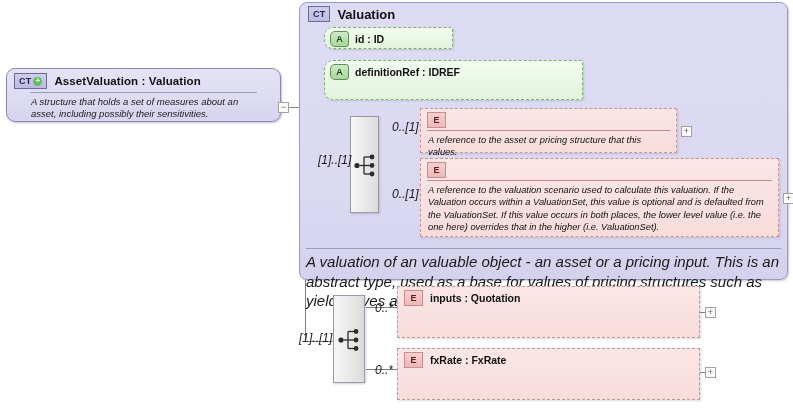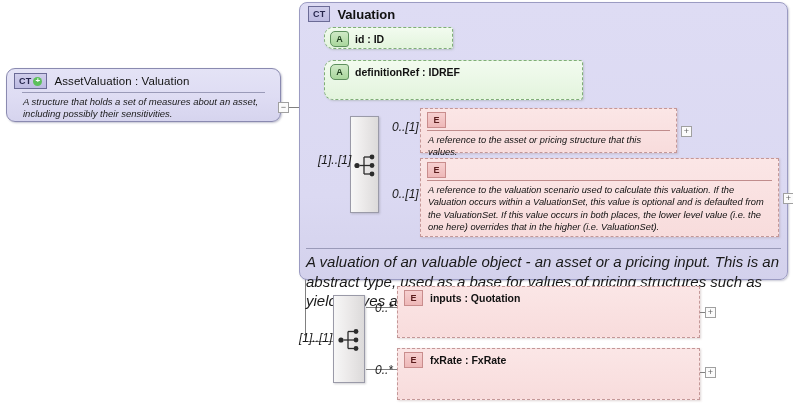--- a/index.html
+++ b/index.html
@@ -27,26 +27,26 @@
     border:1px solid #8a8ab0;
     border-radius:9px;
     background:linear-gradient(180deg,#e4e3f6 0%, #dedcf3 55%, #d6d4ee 100%);
     box-shadow:1px 1px 2px rgba(120,120,150,.45);
   }
   .gbox .ghead{
     display:flex;align-items:center;gap:7px;
     padding:4px 8px 3px 7px;
   }
   .gbox .gtitle{
-    font-size:11.5px;font-weight:normal;color:#111;letter-spacing:.1px;
+    font-size:11.5px;font-weight:bold;color:#111;letter-spacing:.1px;
     white-space:nowrap;
   }
   .gbox .gdoc{
     border-top:1px solid #9a9ab8;
-    margin:0 15px;
+    margin:0 23px;
     padding:3px 1px 4px 1px;
     font-size:9.5px;font-style:italic;color:#1a1a1a;line-height:1.28;
   }
 
   
   .ctbox{
     position:absolute;box-sizing:border-box;
     border:1px solid #9b9bc2;
     border-radius:8px;
     background:linear-gradient(180deg,#dedcf4 0%,#dbd9f2 70%,#d3d1ec 100%);

